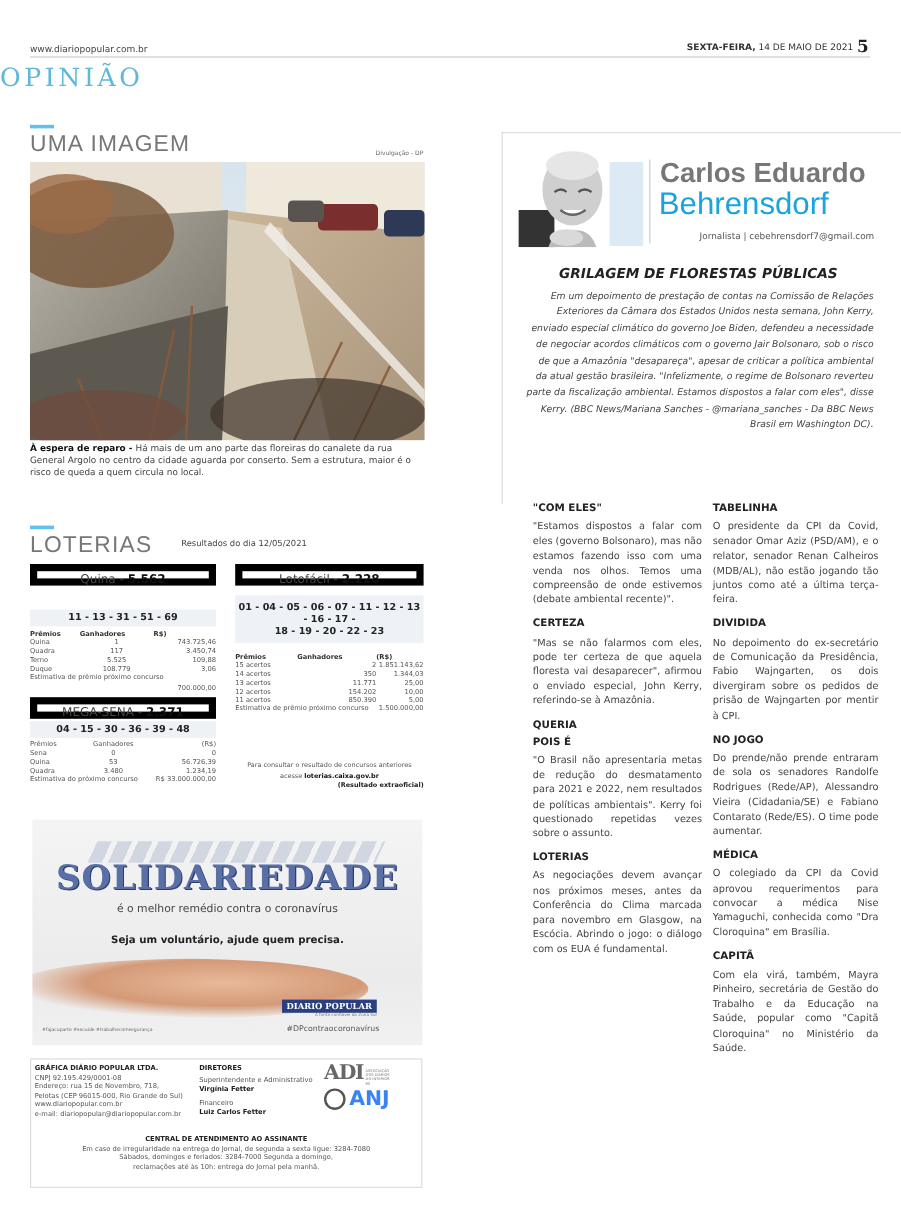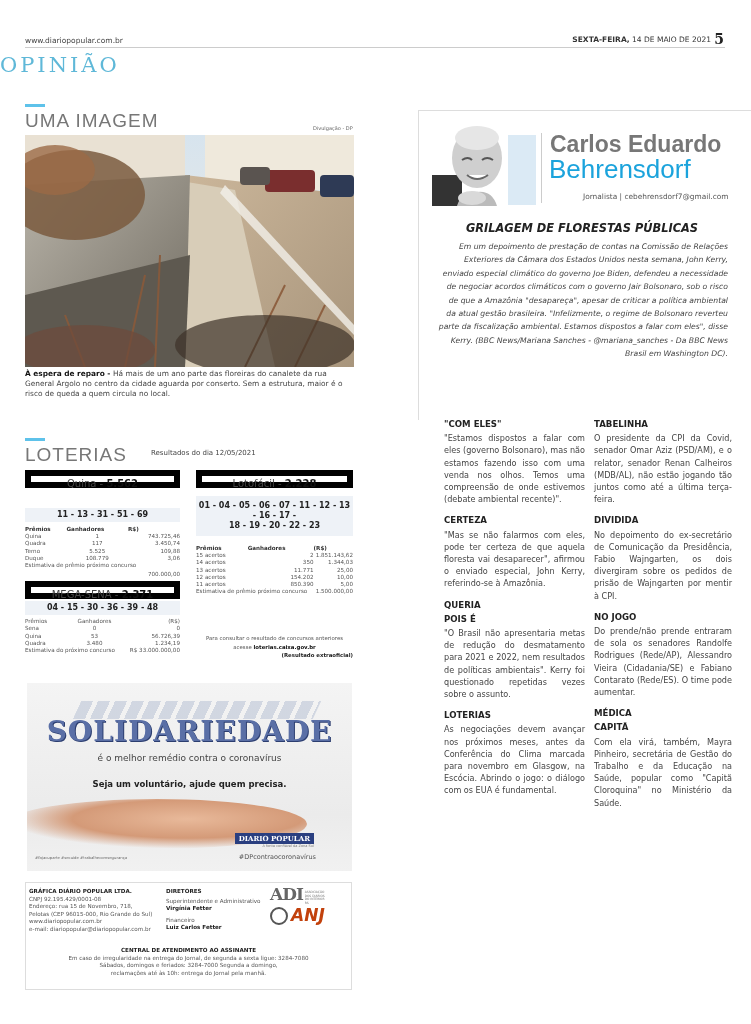--- a/index.html
+++ b/index.html
@@ -60,21 +60,21 @@
 
   
   #imprint { left: 25px; top: 882px; width: 327px; height: 108px; border: 1px solid #ddd; font-size: 5.6px; color: #555; line-height: 7.6px; }
   #imp-left { position: absolute; left: 3px; top: 5px; width: 135px; }
   #imp-mid { position: absolute; left: 140px; top: 5px; width: 100px; }
   #imp-logos { position: absolute; left: 244px; top: 8px; width: 80px; }
   .imp-h { font-weight: bold; color: #222; }
   #imp-bottom { position: absolute; left: 0; width: 100%; top: 64px; text-align: center; }
   #adi-logo { font-family: "DejaVu Serif", serif; font-weight: bold; font-size: 17px; color: #666; letter-spacing: -1px; }
   #adi-small { display: inline-block; vertical-align: middle; font-size: 3px; line-height: 3.5px; color: #777; width: 22px; }
-  #anj-logo { margin-top: 2px; font-weight: bold; font-style: italic; font-size: 17px; color: #c2410c; }
+  #anj-logo { margin-top: 2px; font-weight: bold; font-size: 17px; color: #3b82f6; }
   #anj-globe { display: inline-block; width: 18px; height: 18px; border: 2px solid #555; border-radius: 50%; vertical-align: middle; margin-right: 3px; }
 
   
   #right-box { left: 418px; top: 110px; width: 333px; height: 310px; border-top: 1px solid #ddd; border-left: 1px solid #ddd; }
   #portrait-bg { left: 508px; top: 135px; width: 28px; height: 70px; background: #dbeaf5; }
   #portrait { left: 432px; top: 120px; width: 90px; height: 86px; }
   #author-divider { left: 541px; top: 133px; width: 1px; height: 70px; background: #ccc; }
   #author-first { left: 550px; top: 131px; font-family: "Liberation Sans", sans-serif; font-weight: 700; font-size: 23px; color: #777; }
   #author-last { left: 549px; top: 154px; font-family: "Liberation Sans", sans-serif; font-size: 26px; color: #1ba3dc; }
   #author-info { left: 571px; top: 192px; font-size: 7.4px; color: #555; padding-left: 12px; }
@@ -346,15 +346,16 @@
 </div>
 
 <div class="abs notes" id="notes-right">
   <h4>TABELINHA</h4>
   <p>O presidente da CPI da Covid, senador Omar Aziz (PSD/AM), e o relator, senador Renan Calheiros (MDB/AL), não estão jogando tão juntos como até a última terça-feira.</p>
   <h4>DIVIDIDA</h4>
   <p>No depoimento do ex-secretário de Comunicação da Presidência, Fabio Wajngarten, os dois divergiram sobre os pedidos de prisão de Wajngarten por mentir à CPI.</p>
   <h4>NO JOGO</h4>
   <p>Do prende/não prende entraram de sola os senadores Randolfe Rodrigues (Rede/AP), Alessandro Vieira (Cidadania/SE) e Fabiano Contarato (Rede/ES). O time pode aumentar.</p>
   <h4>MÉDICA</h4>
+  <p>O colegiado da CPI da Covid aprovou requerimentos para convocar a médica Nise Yamaguchi, conhecida como "Dra Cloroquina" em Brasília.</p>
   <h4>CAPITÃ</h4>
   <p>Com ela virá, também, Mayra Pinheiro, secretária de Gestão do Trabalho e da Educação na Saúde, popular como "Capitã Cloroquina" no Ministério da Saúde.</p>
 </div>
 
 </body></html>

